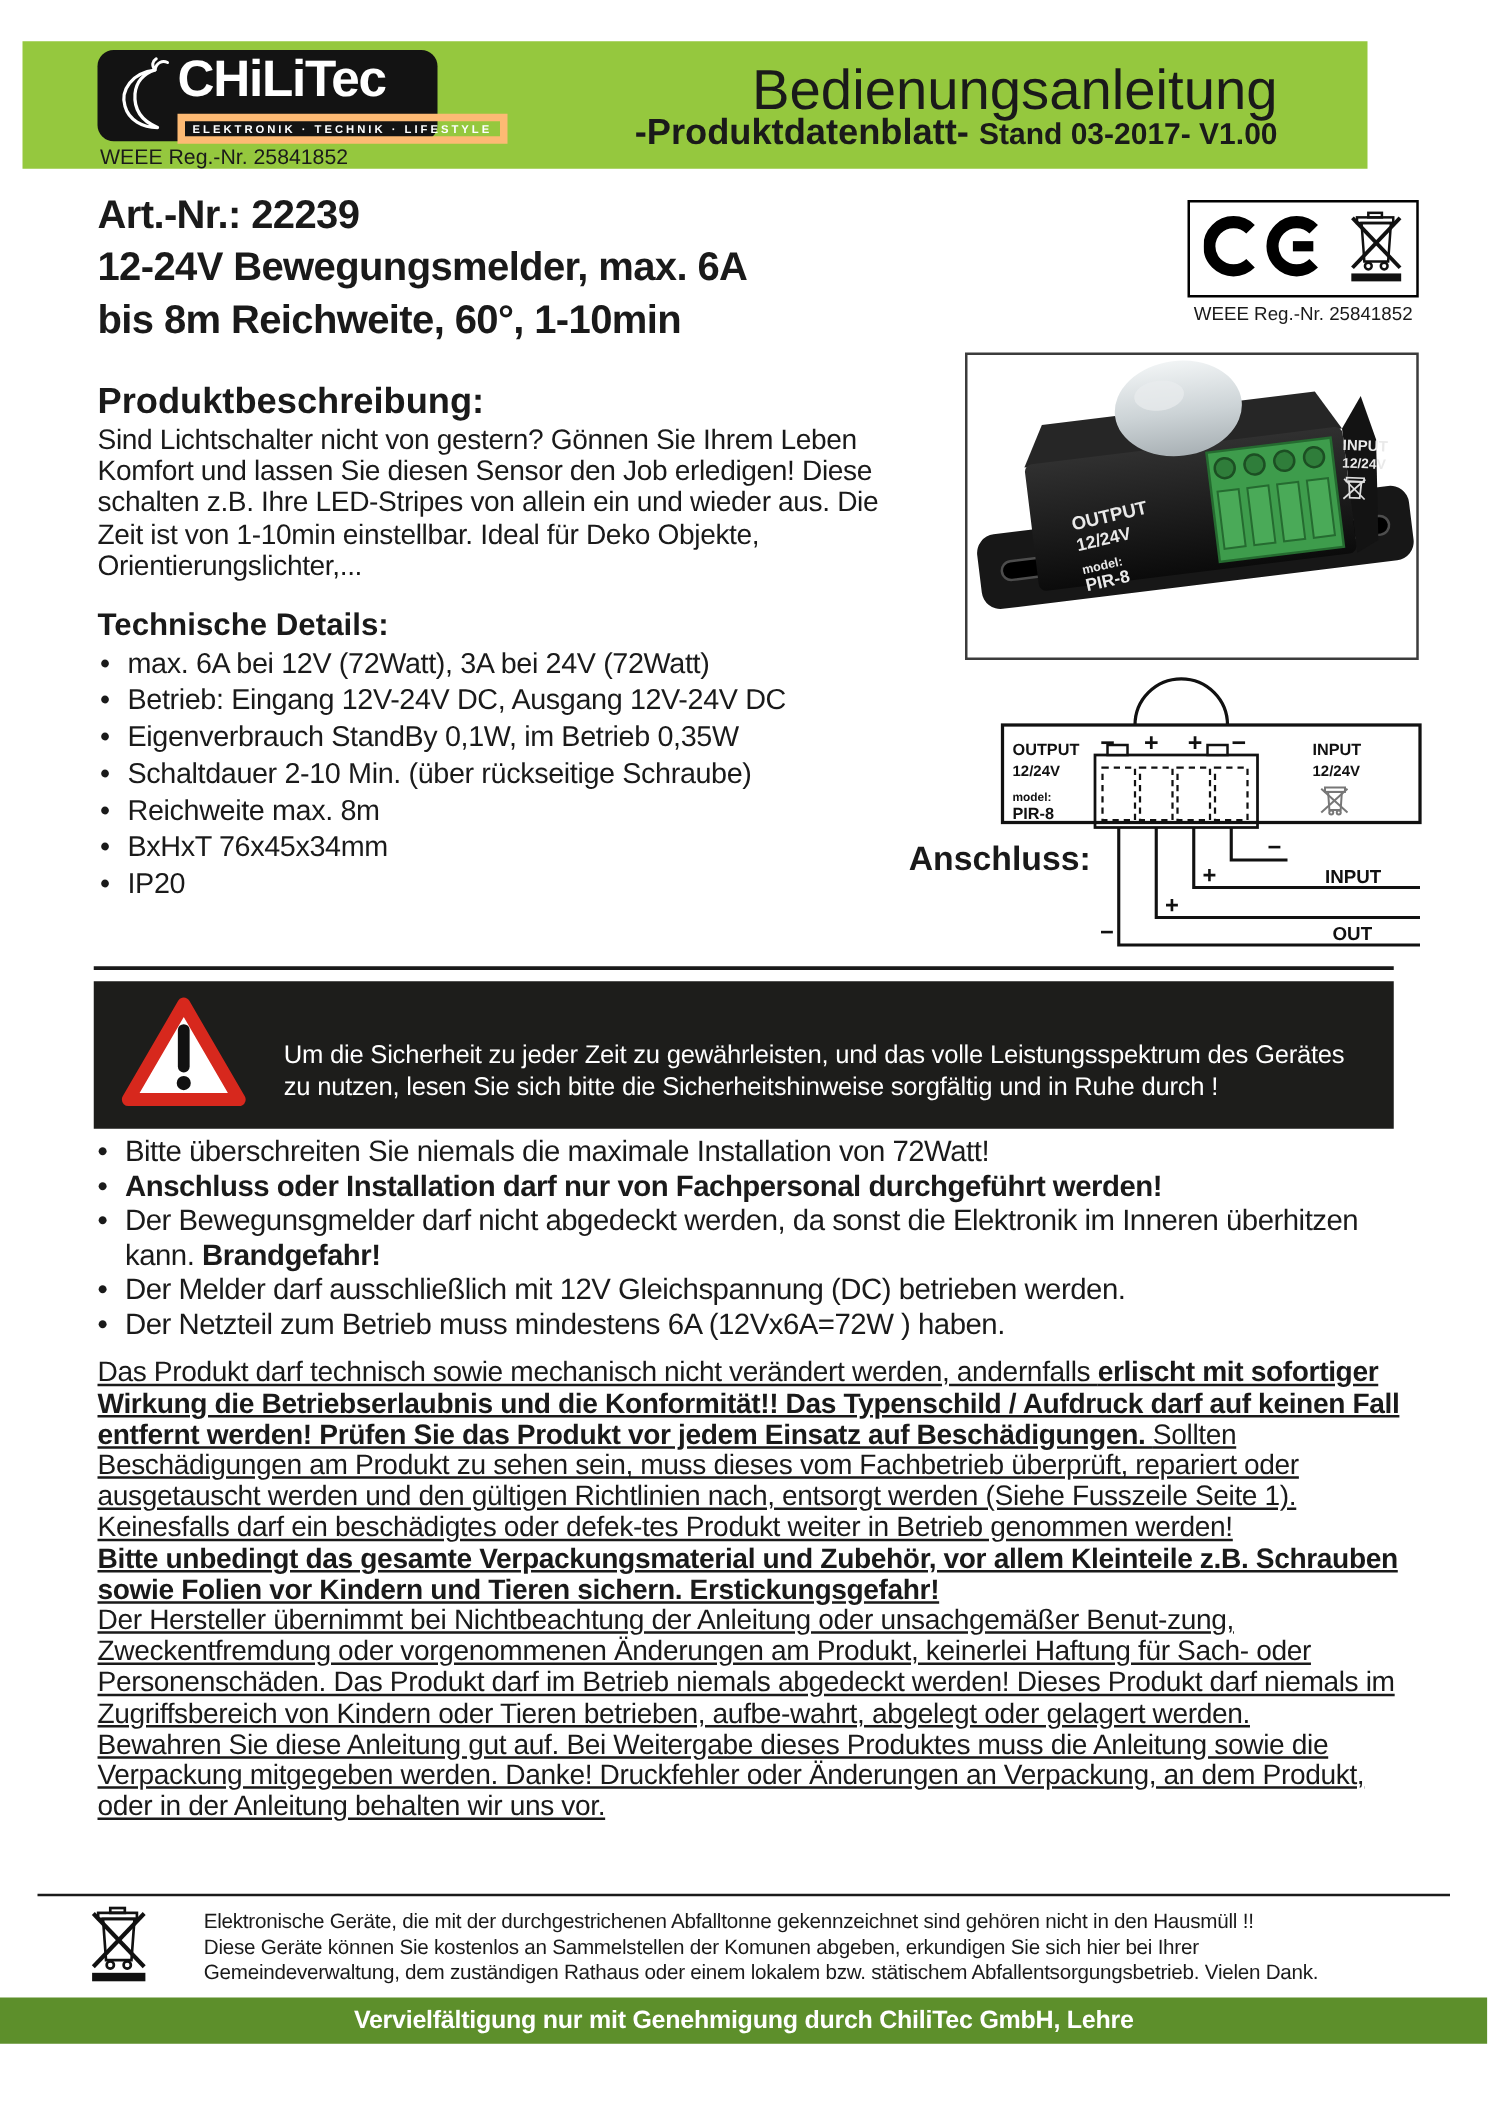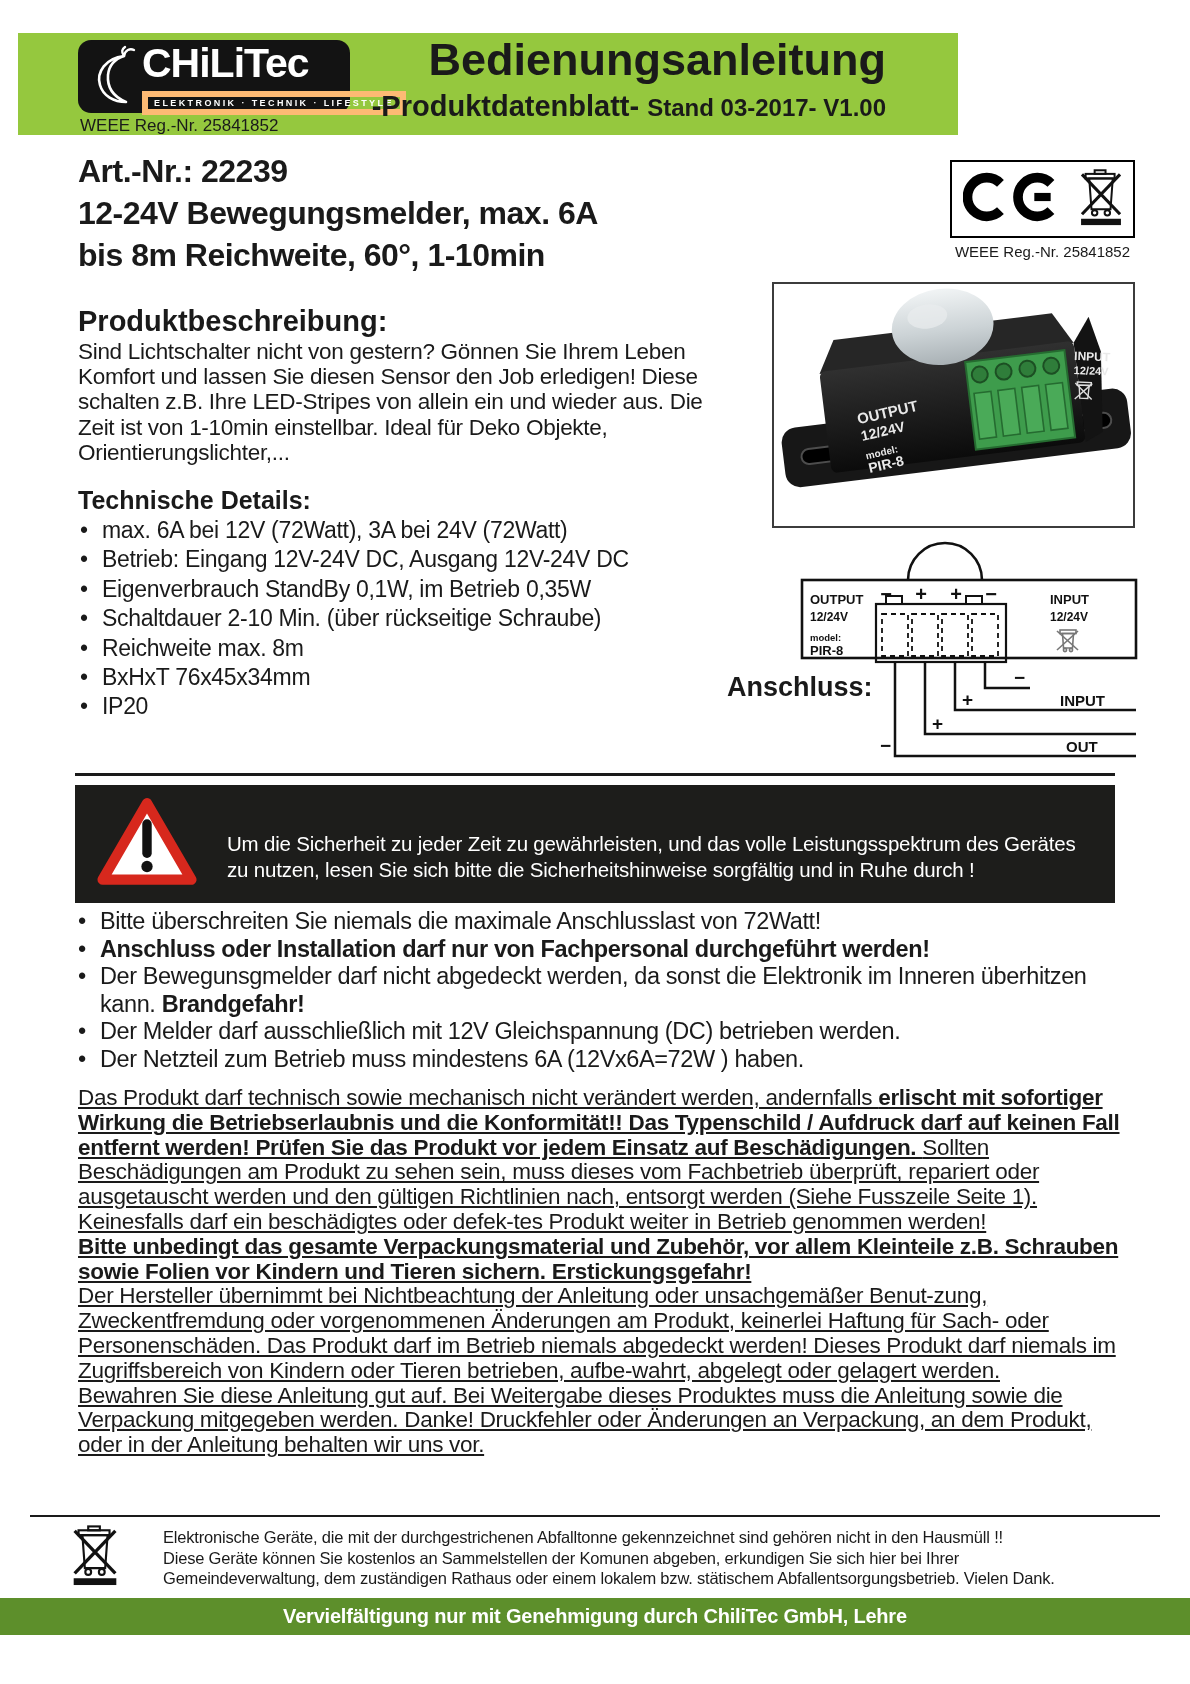--- a/index.html
+++ b/index.html
@@ -1,26 +1,26 @@
 <!DOCTYPE html>
 <html><head>
 <meta charset="utf-8">
 <style>
   html,body{margin:0;padding:0;background:#fff;}
   .page{position:relative;width:1190px;height:1684px;background:#fff;overflow:hidden;
         font-family:"Liberation Sans",sans-serif;color:#1a1a1a;}
   
-  .header-band{position:absolute;left:18px;top:33px;width:940px;height:102px;background:#95c83e;}
+  .header-band{position:absolute;left:18px;top:33px;width:1076px;height:102px;background:#95c83e;}
   .logo-box{position:absolute;left:60px;top:7px;width:272px;height:73px;background:#131313;border-radius:13px;}
   .logo-chili{position:absolute;left:4px;top:4px;}
   .logo-main{position:absolute;left:64px;top:0px;font-size:41px;font-weight:bold;color:#fff;letter-spacing:-1px;}
   .logo-tagline{position:absolute;left:64px;top:51px;font-size:9px;font-weight:bold;color:#fff;
                 letter-spacing:2.4px;border:6px solid #fdba74;padding:1px 6px;white-space:nowrap;}
   .header-weee{position:absolute;left:62px;top:83px;font-size:17px;}
-  .doc-title{position:absolute;right:72px;top:1px;font-size:45px;font-weight:bold;white-space:nowrap;}
+  .doc-title{position:absolute;right:72px;top:13px;font-size:45px;font-weight:normal;white-space:nowrap;}
   .doc-subtitle{position:absolute;right:72px;top:57px;font-size:29px;font-weight:bold;white-space:nowrap;}
   .doc-subtitle .small{font-size:24px;}
   
   .art-block{position:absolute;left:78px;top:150px;font-size:32px;font-weight:bold;line-height:42px;letter-spacing:-0.5px;}
   .desc-heading{position:absolute;left:78px;top:305px;font-size:29px;font-weight:bold;}
   .desc-text{position:absolute;left:78px;top:339px;width:652px;font-size:22.5px;line-height:25.2px;letter-spacing:-0.3px;}
   .tech-heading{position:absolute;left:78px;top:486px;font-size:25px;font-weight:bold;}
   .tech-list{position:absolute;left:78px;top:516px;width:660px;font-size:23px;line-height:29.4px;letter-spacing:-0.3px;}
   .tech-item{position:relative;padding-left:24px;}
   .tech-item::before{content:"\2022";position:absolute;left:2px;}
@@ -238,21 +238,21 @@
         <circle cx="53" cy="75" r="6" fill="#111"></circle>
       </svg>
     </span>
     <div class="banner-sub">
       <div>Um die Sicherheit zu jeder Zeit zu gewährleisten, und das volle Leistungsspektrum des Gerätes</div>
       <div>zu nutzen, lesen Sie sich bitte die Sicherheitshinweise sorgfältig und in Ruhe durch !</div>
     </div>
   </div>
 
   <div class="safety-list">
-    <div class="safety-item"><span>Bitte überschreiten Sie niemals die maximale Anschlusslast von 72Watt!</span></div>
+    <div class="safety-item"><span>Bitte überschreiten Sie niemals die maximale Installation von 72Watt!</span></div>
     <div class="safety-item"><span class="seg-b">Anschluss oder Installation darf nur von Fachpersonal durchgeführt werden!</span></div>
     <div class="safety-item"><span>Der Bewegunsgmelder darf nicht abgedeckt werden, da sonst die Elektronik im Inneren überhitzen kann. </span><span class="seg-b">Brandgefahr!</span></div>
     <div class="safety-item"><span>Der Melder darf ausschließlich mit 12V Gleichspannung (DC) betrieben werden.</span></div>
     <div class="safety-item"><span>Der Netzteil zum Betrieb muss mindestens 6A (12Vx6A=72W ) haben.</span></div>
   </div>
 
   <div class="body-text">
     <p><span>Das Produkt darf technisch sowie mechanisch nicht verändert werden, andernfalls </span><span class="seg-b">erlischt mit sofortiger Wirkung die Betriebserlaubnis und die Konformität!! Das Typenschild  / Aufdruck darf auf keinen Fall entfernt werden! Prüfen Sie das Produkt vor jedem Einsatz auf Beschädigungen. </span><span>Sollten Beschädigungen am Produkt zu sehen sein, muss dieses vom Fachbetrieb überprüft, repariert oder ausgetauscht werden und den gültigen Richtlinien nach, entsorgt werden (Siehe Fusszeile Seite 1). Keinesfalls darf ein beschädigtes oder defek-tes Produkt weiter in Betrieb genommen werden!</span></p>
     <p><span class="seg-b">Bitte unbedingt das gesamte Verpackungsmaterial und Zubehör, vor allem Kleinteile z.B. Schrauben sowie Folien vor Kindern und Tieren sichern. Erstickungsgefahr!</span></p>
     <p><span>Der Hersteller übernimmt bei Nichtbeachtung der Anleitung oder unsachgemäßer Benut-zung, Zweckentfremdung oder vorgenommenen Änderungen am Produkt, keinerlei Haftung für Sach- oder Personenschäden. Das Produkt darf im Betrieb niemals abgedeckt werden! Dieses Produkt darf niemals im Zugriffsbereich von Kindern oder Tieren betrieben, aufbe-wahrt, abgelegt oder gelagert werden.</span></p>

